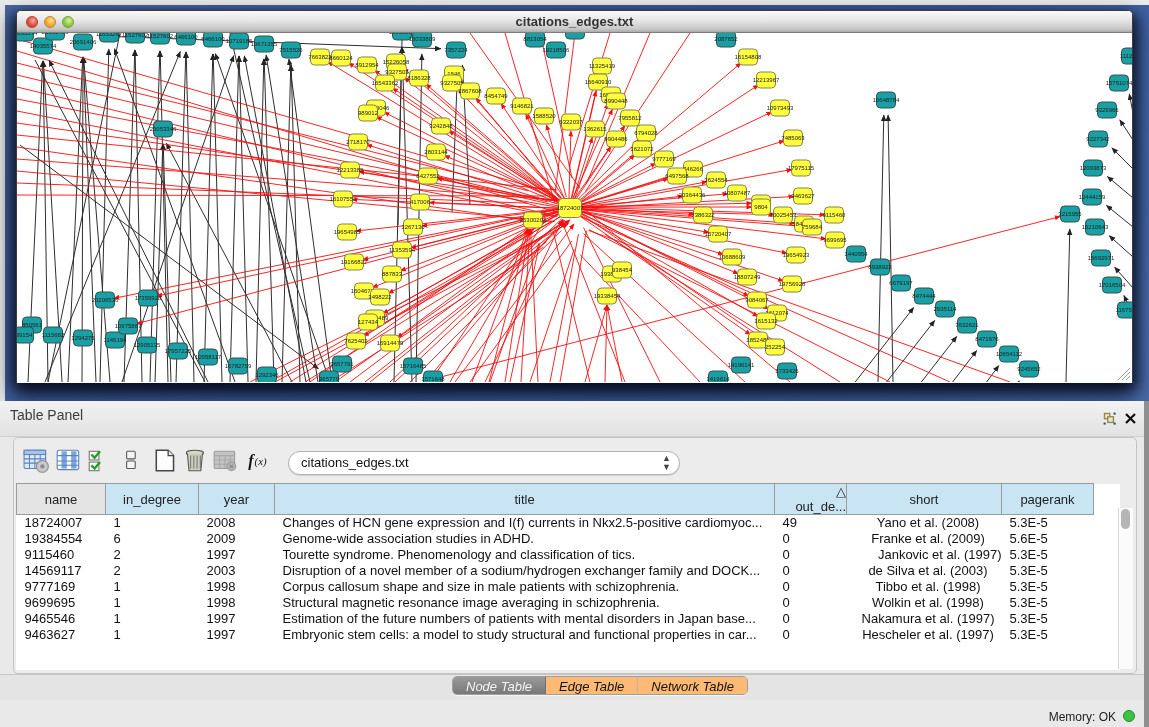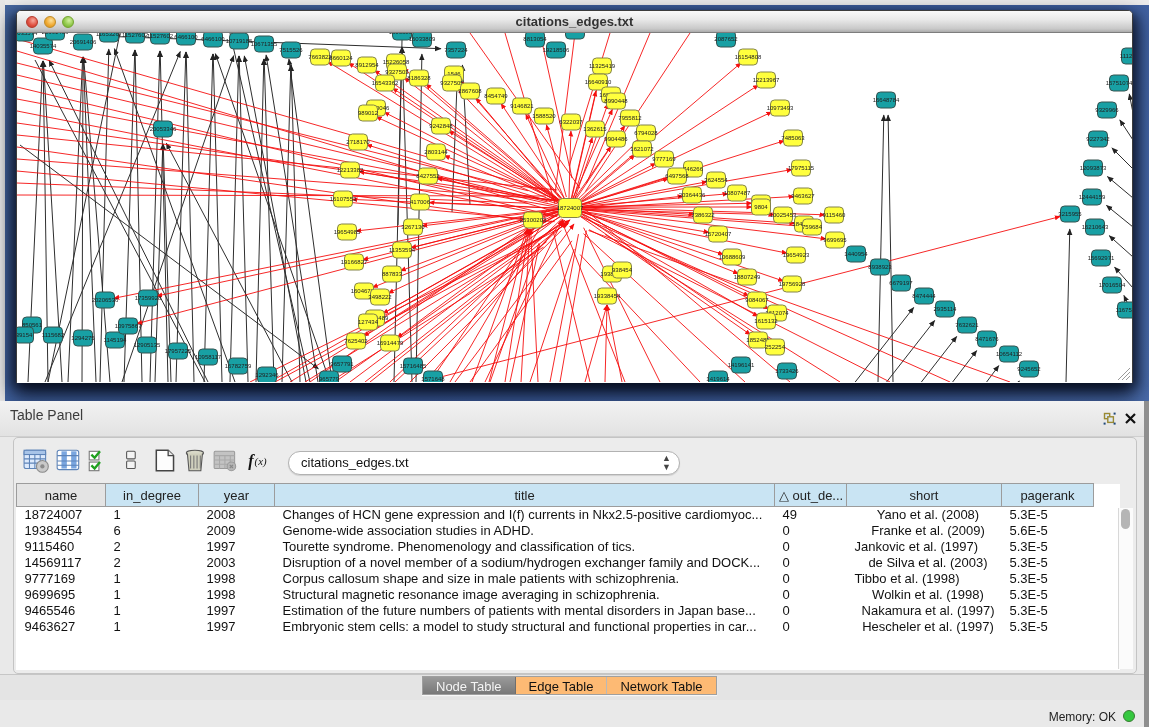--- a/index.html
+++ b/index.html
@@ -39,22 +39,22 @@
              font-size:13px; color:#111; }
   table.dt th { height:23px; font-weight:normal; font-size:13px; color:#222;
                 border-right:1px solid #9c9c9c; border-top:1px solid #9c9c9c; border-bottom:1px solid #9c9c9c; background:#c9e4f3;margin-left:30px; }
   table.dt th.first { background:#e4e4e4; border-left:1px solid #9c9c9c; }
   table.dt td { height:16px; padding:0 0 0 8px; white-space:nowrap; overflow:hidden; }
   .rowsbg { position:absolute; left:2px; top:46px; width:1104px; height:186px; background:#fff; }
   .vsb { position:absolute; right:3px; top:70px; width:15px; height:161px; background:#fbfbfb; border-left:1px solid #d8d8d8; }
   .vsb .thumb { position:absolute; left:2px; top:1px; width:9px; height:20px; background:#b5b5b5; border-radius:5px; }
   .tabbar { position:absolute; left:0; top:273px; width:1149px; height:26px; background:#e4e4e4;
             border-top:1px solid #c6c6c6; }
-  .segs { position:absolute; left:422px; top:1px; height:19px; border:1px solid #9f9f9f; border-radius:0;
-          overflow:hidden; display:flex; box-shadow:0 1px 1px rgba(255,255,255,.7); }
+  .segs { position:absolute; left:452px; top:1px; height:19px; border:1px solid #9f9f9f; border-radius:5px;
+          overflow:hidden; display:flex; box-shadow:0 1px 1px rgba(255,255,255,.7);font-style:italic; }
   .seg { font-size:13px; padding:2px 13px 0 13px; background:#fdba74; color:#111; border-right:1px solid #b9b9b9; }
   .seg.on { background:linear-gradient(#9a9a9a,#787878); color:#f4f4f4; border-right:1px solid #6e6e6e; }
   .seg:last-child { border-right:none; }
   .status { position:absolute; left:0; top:299px; width:1149px; height:28px; background:#e9e9e9; }
   .mem { position:absolute; right:33px; top:10px; font-size:12px; color:#222; }
   .dot { position:absolute; right:14px; top:10px; width:12px; height:12px; border-radius:50%;
          background:#35c83f; border:1px solid #3a7c34; }
   .rstrip { position:absolute; right:0; top:401px; width:5px; height:326px; background:#8f8f8f; }
 </style>
 </head>
@@ -920,21 +920,21 @@
           <col style="width:72px">
           <col style="width:155px">
           <col style="width:92px">
         </colgroup>
         <tbody>
           <tr>
             <th class="first">name</th>
             <th>in_degree</th>
             <th>year</th>
             <th>title</th>
-            <th style="text-align:left;padding-left:4px">△ out_de...</th>
+            <th style="text-align:right;padding-left:12px">△ out_de...</th>
             <th>short</th>
             <th>pagerank</th>
           </tr>
 <tr>
             <td>18724007</td>
             <td>1</td>
             <td>2008</td>
             <td>Changes of HCN gene expression and I(f) currents in Nkx2.5-positive cardiomyoc...</td>
             <td>49</td>
             <td style="text-align:center">Yano et al. (2008)</td>
@@ -948,39 +948,39 @@
             <td>0</td>
             <td style="text-align:center">Franke et al. (2009)</td>
             <td>5.6E-5</td>
           </tr>
 <tr>
             <td>9115460</td>
             <td>2</td>
             <td>1997</td>
             <td>Tourette syndrome. Phenomenology and classification of tics.</td>
             <td>0</td>
-            <td style="text-align:left">Jankovic et al. (1997)</td>
+            <td style="text-align:right">Jankovic et al. (1997)</td>
             <td>5.3E-5</td>
           </tr>
 <tr>
             <td>14569117</td>
             <td>2</td>
             <td>2003</td>
             <td>Disruption of a novel member of a sodium/hydrogen exchanger family and DOCK...</td>
             <td>0</td>
             <td style="text-align:center">de Silva et al. (2003)</td>
             <td>5.3E-5</td>
           </tr>
 <tr>
             <td>9777169</td>
             <td>1</td>
             <td>1998</td>
             <td>Corpus callosum shape and size in male patients with schizophrenia.</td>
             <td>0</td>
-            <td style="text-align:left">Tibbo et al. (1998)</td>
+            <td style="text-align:center">Tibbo et al. (1998)</td>
             <td>5.3E-5</td>
           </tr>
 <tr>
             <td>9699695</td>
             <td>1</td>
             <td>1998</td>
             <td>Structural magnetic resonance image averaging in schizophrenia.</td>
             <td>0</td>
             <td style="text-align:center">Wolkin et al. (1998)</td>
             <td>5.3E-5</td>

